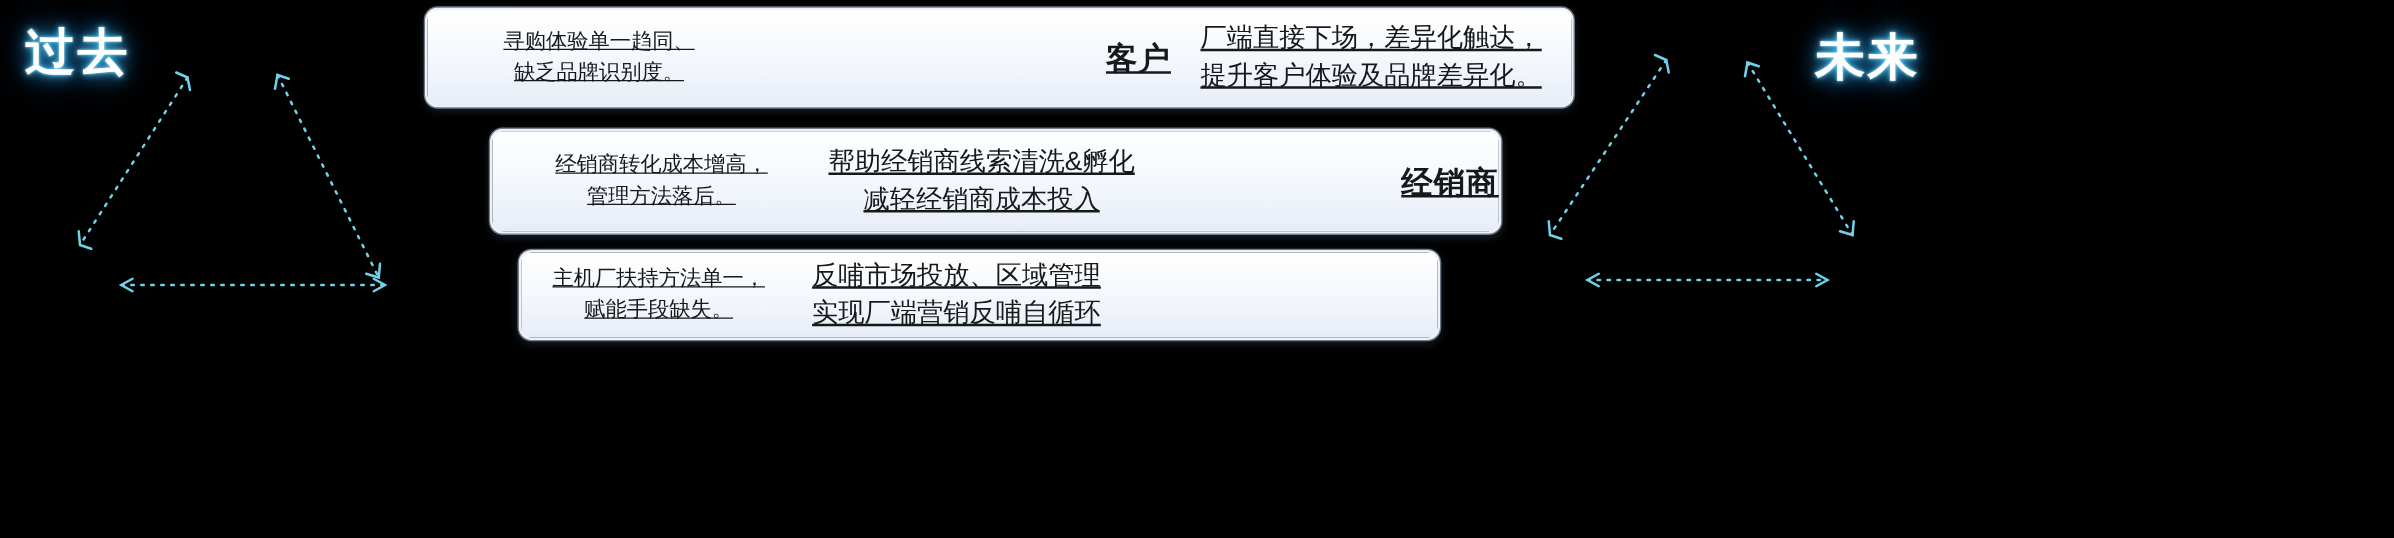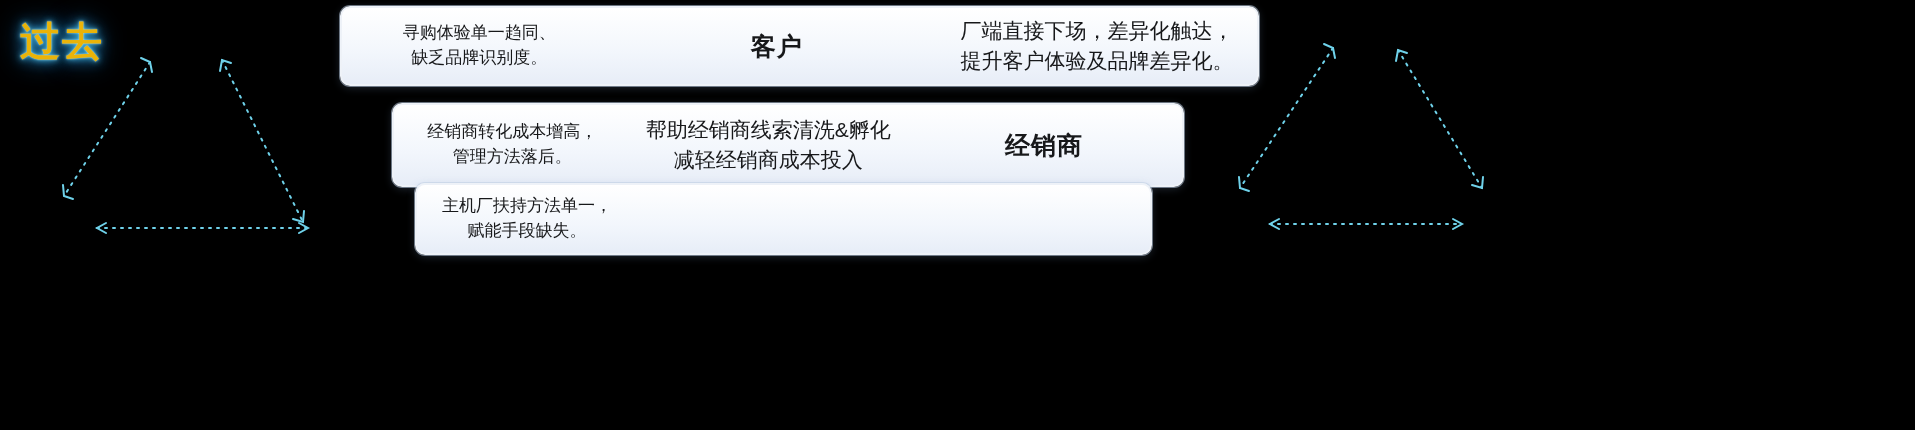--- a/index.html
+++ b/index.html
@@ -7,64 +7,66 @@
     width:1915px;height:430px;position:relative;overflow:hidden;
     background:#000000;
     font-family:"Liberation Sans","DejaVu Sans",sans-serif;
   }
   .stage{position:absolute;inset:0;}
 
   
   .badge{
     position:absolute;
     font-size:40px;font-weight:700;letter-spacing:2px;
-    color:#eab308;
+    color:#ffffff;
     text-shadow:
       0 0 2px #bdeeff,
       0 0 6px #49c9f5,
       0 0 14px #2a9de0,
       0 0 26px #1f7fd0;
   }
   .badge-past{left:20px;top:14px;}
   .badge-future{left:1452px;top:18px;}
 
   
   .row{
     position:absolute;
     display:flex;align-items:center;
     border-radius:10px;
     background:linear-gradient(180deg,#ffffff 0%,#f2f6fc 60%,#e7edf7 100%);
     border:2px solid #eef2f8;
     box-shadow:0 0 0 1px rgba(190,205,225,.55), 0 2px 8px rgba(120,150,190,.25);
     color:#17181a;
+    text-decoration:underline;
   }
   .row-1{left:340px;top:6px;width:915px;height:76px;}
-  .row-2{left:392px;top:103px;width:788px;height:80px;}
-  .row-3{left:415px;top:183px;width:733px;height:68px;}
+  .row-2{left:392px;top:103px;width:788px;height:80px;padding-left:17px;}
+  .row-3{left:415px;top:200px;width:733px;height:68px;}
 
   .cell{text-align:center;}
   .cell-problem{width:30%;font-size:17px;line-height:1.45;white-space:pre-line;}
-  .cell-role{flex:1;font-size:25px;font-weight:600;letter-spacing:1px;}
+  .cell-role{flex:1;font-size:25px;font-weight:600;letter-spacing:1px;text-align:right;}
   .cell-solution{width:35%;font-size:21px;line-height:1.45;white-space:pre-line;}
 
   .arrows{position:absolute;}
   .arrows-left{left:40px;top:35px;}
   .arrows-right{left:1225px;top:35px;}
   .arrows path,.arrows line{
     stroke:#6fd2ea;stroke-width:2;fill:none;
     stroke-dasharray:2 6;stroke-linecap:round;
   }
   .arrows .head{stroke-dasharray:none;}
 </style>
 </head>
 <body>
 
 <div class="stage">
 
   <div class="badge badge-past">过去</div>
+  <div class="badge badge-future">未来</div>
 
   <svg class="arrows arrows-left" width="290" height="210" viewBox="0 0 290 210">
     <g>
       <line x1="110" y1="27" x2="24" y2="161"></line>
       <path class="head" d="M101,23 L110,27 L112,37"></path>
       <path class="head" d="M23,150 L24,161 L33,164"></path>
     </g>
     <g>
       <line x1="182" y1="25" x2="263" y2="187"></line>
       <path class="head" d="M180,36 L182,25 L191,28"></path>
@@ -107,15 +109,17 @@
     <div class="cell cell-problem">经销商转化成本增高，
 管理方法落后。</div>
     <div class="cell cell-solution">帮助经销商线索清洗&amp;孵化
 减轻经销商成本投入</div>
     <div class="cell cell-role">经销商</div>
   </div>
 
   <div class="row row-3">
     <div class="cell cell-problem">主机厂扶持方法单一，
 赋能手段缺失。</div>
+    <div class="cell cell-solution">反哺市场投放、区域管理
+实现厂端营销反哺自循环</div>
   </div>
 
 </div>
 
 </body></html>

